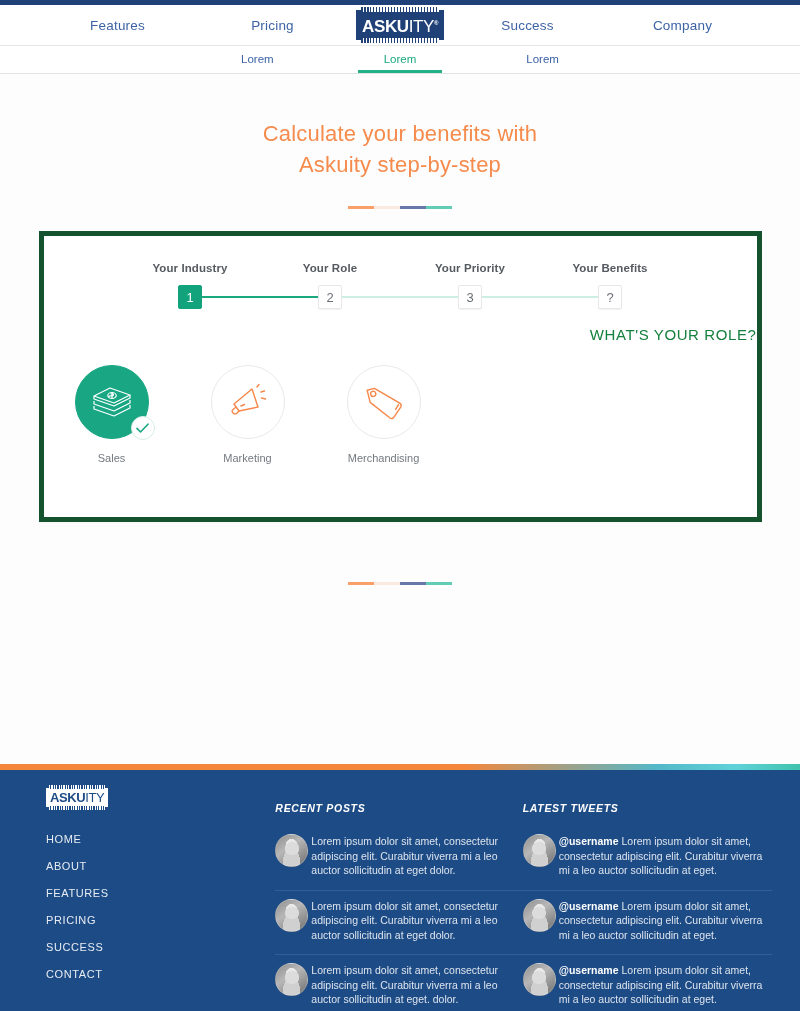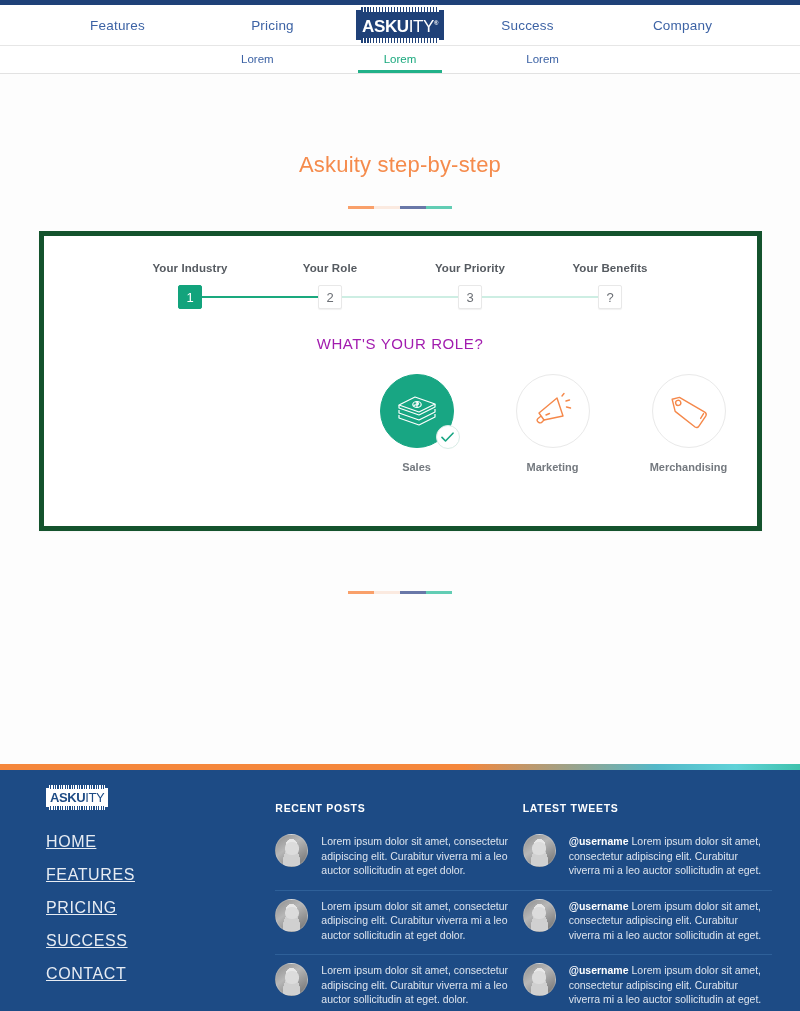--- a/index.html
+++ b/index.html
@@ -178,33 +178,32 @@
   }
   .step-box.active {
     background: #12a37c;
     border-color: #12a37c;
     color: #ffffff;
     box-shadow: none;
   }
 
   
   .question {
-    text-align: center;
+    text-align: right;
     font-size: 15px;
-    color: #a21caf;
+    color: #15803d;
     letter-spacing: .6px;
-    margin-top: 26px;
+    margin-top: 17px;
   }
 
   
   .role-row {
     display: flex;
-    justify-content: flex-end;
+    justify-content: flex-start;
     margin-top: 22px;
-    font-weight: bold;
   }
   .role-row.row2 { margin-top: 22px; }
   .role-item {
     width: 136px;
     display: flex;
     flex-direction: column;
     align-items: center;
     cursor: pointer;
   }
   .role-circle {
@@ -262,38 +261,38 @@
   .footer-logo-barcode-top, .footer-logo-barcode-bot {
     position: absolute; left: 3px; right: 3px; height: 4px;
     background: repeating-linear-gradient(to right,
        #ffffff 0px, #ffffff 1.2px, #1d4b85 1.2px, #1d4b85 2.4px);
   }
   .footer-logo-barcode-top { top: -3px; }
   .footer-logo-barcode-bot { bottom: -3px; }
   .footer-nav { margin-top: 18px; margin-left: 18px; }
   .footer-nav-item {
     color: #e7ecf3;
-    font-size: 16px;
+    font-size: 11px;
     letter-spacing: .6px;
     padding: 7.5px 0;
     cursor: pointer;
-    text-decoration: underline;
   }
   .footer-col { width: 250px; padding-top: 14px; }
   .footer-col.tweets { width: 252px; }
   .footer-heading {
     color: #ffffff;
     font-size: 10.5px;
     font-weight: bold;
     letter-spacing: .7px;
     margin-bottom: 12px;
+    font-style: italic;
   }
   .feed-item {
     display: flex;
-    gap: 13px;
+    gap: 3px;
     padding: 8px 0 12px 0;
     border-bottom: 1px solid #2e6099;
   }
   .feed-item:last-child { border-bottom: none; }
   .avatar {
     width: 33px; height: 33px;
     border-radius: 50%;
     flex: 0 0 33px;
     background:
       radial-gradient(circle at 50% 32%, #e8e8e8 0 22%, rgba(0,0,0,0) 23%),
@@ -339,21 +338,21 @@
 
 <div class="sub-nav">
   <div class="sub-tab">Lorem</div>
   <div class="sub-tab active">Lorem</div>
   <div class="sub-tab">Lorem</div>
 </div>
 
 <div class="page-body">
 
   <h1 class="headline">
-    <br>
+    <span>Calculate your benefits with</span><br>
     <span>Askuity step-by-step</span>
   </h1>
 
   <div class="divider">
     <span class="dv1"></span>
     <span class="dv2"></span>
     <span class="dv3"></span>
     <span class="dv4"></span>
   </div>
 
@@ -461,20 +460,21 @@
 <footer class="footer">
 
   <div class="footer-col-left">
     <div class="footer-logo-box">
       <div class="footer-logo-barcode-top"></div>
       <div class="footer-logo-barcode-bot"></div>
       <div class="logo-text"><span>ASK</span><span>U</span><span class="thin">ITY</span></div>
     </div>
     <nav class="footer-nav">
       <div class="footer-nav-item">HOME</div>
+      <div class="footer-nav-item">ABOUT</div>
       <div class="footer-nav-item">FEATURES</div>
       <div class="footer-nav-item">PRICING</div>
       <div class="footer-nav-item">SUCCESS</div>
       <div class="footer-nav-item">CONTACT</div>
     </nav>
   </div>
 
   <div class="footer-col">
     <div class="footer-heading">RECENT POSTS</div>
     <div class="feed-item">

